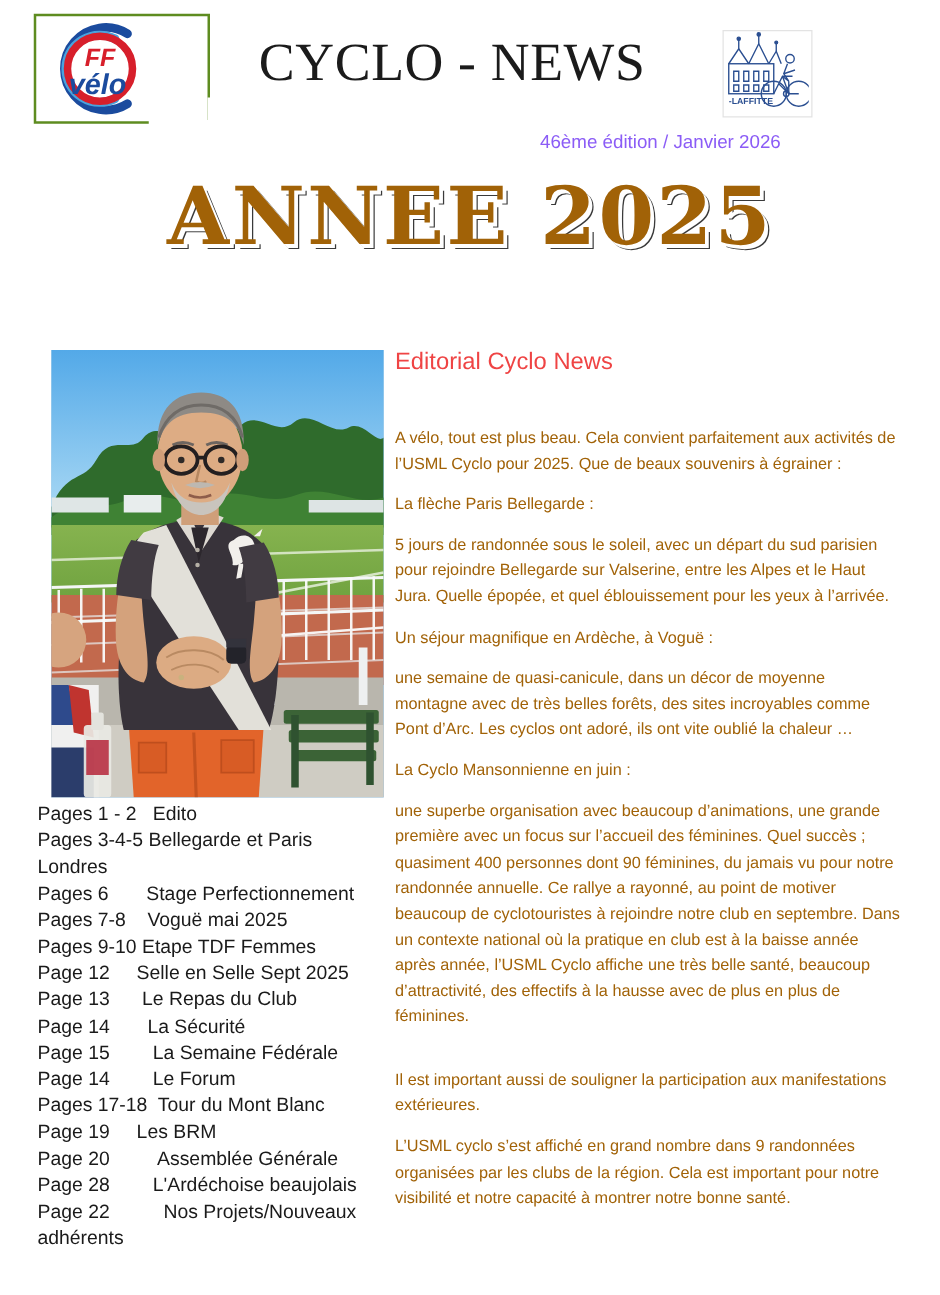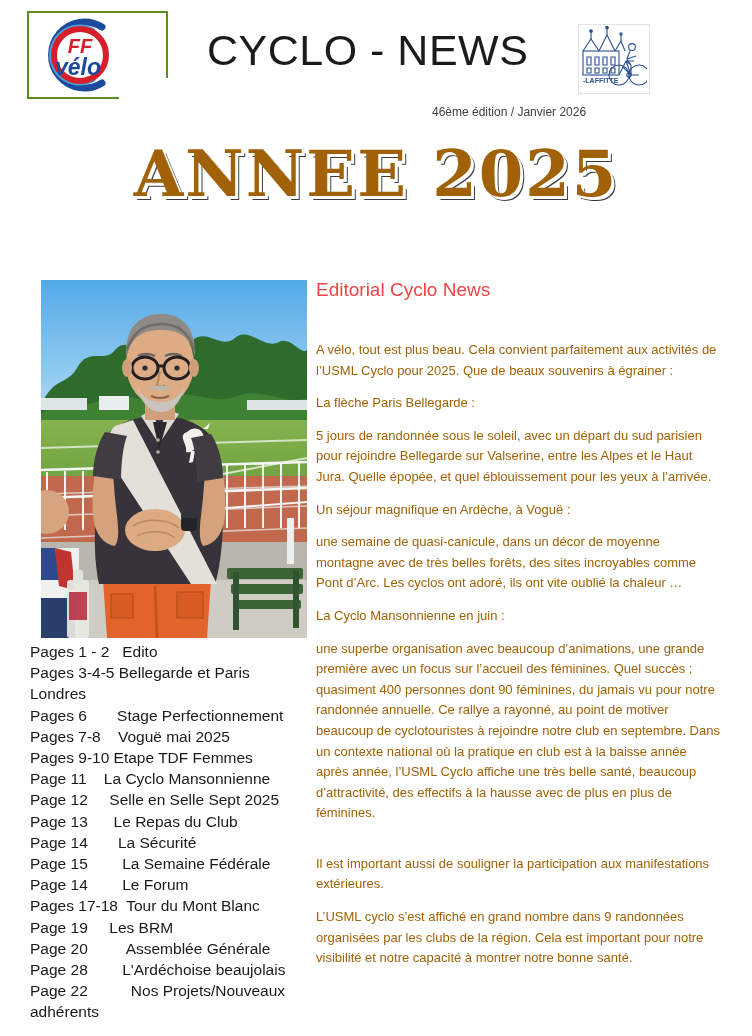--- a/index.html
+++ b/index.html
@@ -61,36 +61,37 @@
     position: absolute;
     left: 207px;
     top: 29px;
     width: 350px;
     font-size: 43px;
     font-weight: normal;
     letter-spacing: 0.5px;
     color: #1b1b1b;
     line-height: 1;
     white-space: nowrap;
+    font-family: Liberation Serif, serif;
   }
   .club-logo {
     position: absolute;
     left: 578px;
     top: 24px;
     width: 70px;
     height: 68px;
     background: #ffffff;
     border: 1px solid #e3e3e3;
   }
   .edition {
     position: absolute;
     left: 432px;
     top: 105px;
-    font-size: 12px;
-    color: #404040;
+    font-size: 15px;
+    color: #8b5cf6;
     white-space: nowrap;
   }
 
   
   .year-title {
     position: absolute;
     left: 0;
     top: 142px;
     width: 752px;
     text-align: center;
@@ -371,24 +372,20 @@
   </div>
   <div class="toc-row">
     <span class="toc-pg">Pages 7-8</span>&nbsp;&nbsp;&nbsp;
     <span class="toc-lbl">Voguë mai 2025</span>
   </div>
   <div class="toc-row">
     <span class="toc-pg">Pages 9-10</span>
     <span class="toc-lbl">Etape TDF Femmes</span>
   </div>
   <div class="toc-row">
-    <span class="toc-pg">Page   11</span>&nbsp;&nbsp;&nbsp;
-    <span class="toc-lbl">La Cyclo Mansonnienne</span>
-  </div>
-  <div class="toc-row">
     <span class="toc-pg">Page  12</span>&nbsp;&nbsp;&nbsp;&nbsp;
     <span class="toc-lbl">Selle en Selle Sept 2025</span>
   </div>
   <div class="toc-row">
     <span class="toc-pg">Page 13</span>&nbsp;&nbsp;&nbsp;&nbsp;&nbsp;
     <span class="toc-lbl">Le Repas du Club</span>
   </div>
   <div class="toc-row">
     <span class="toc-pg">Page 14</span>&nbsp;&nbsp;&nbsp;&nbsp;&nbsp;&nbsp;
     <span class="toc-lbl">La Sécurité</span>

